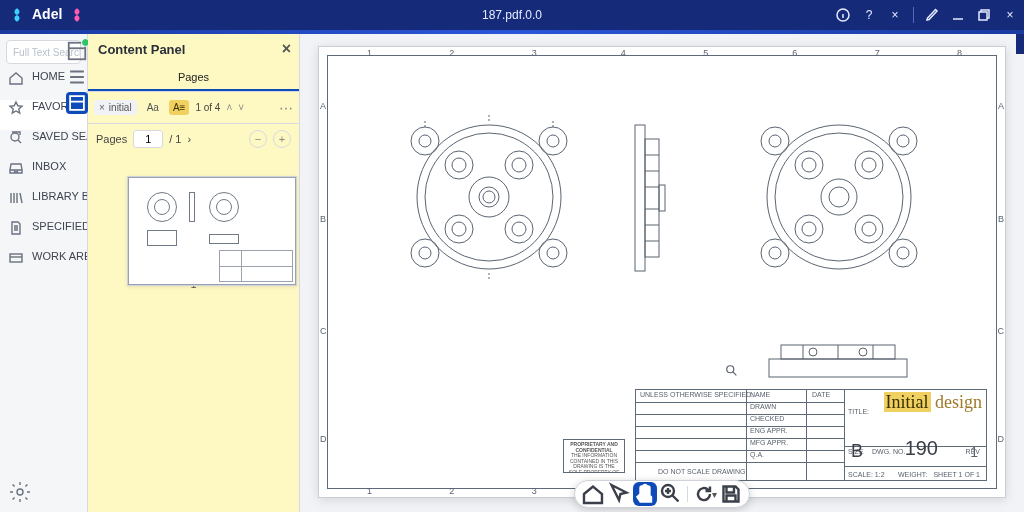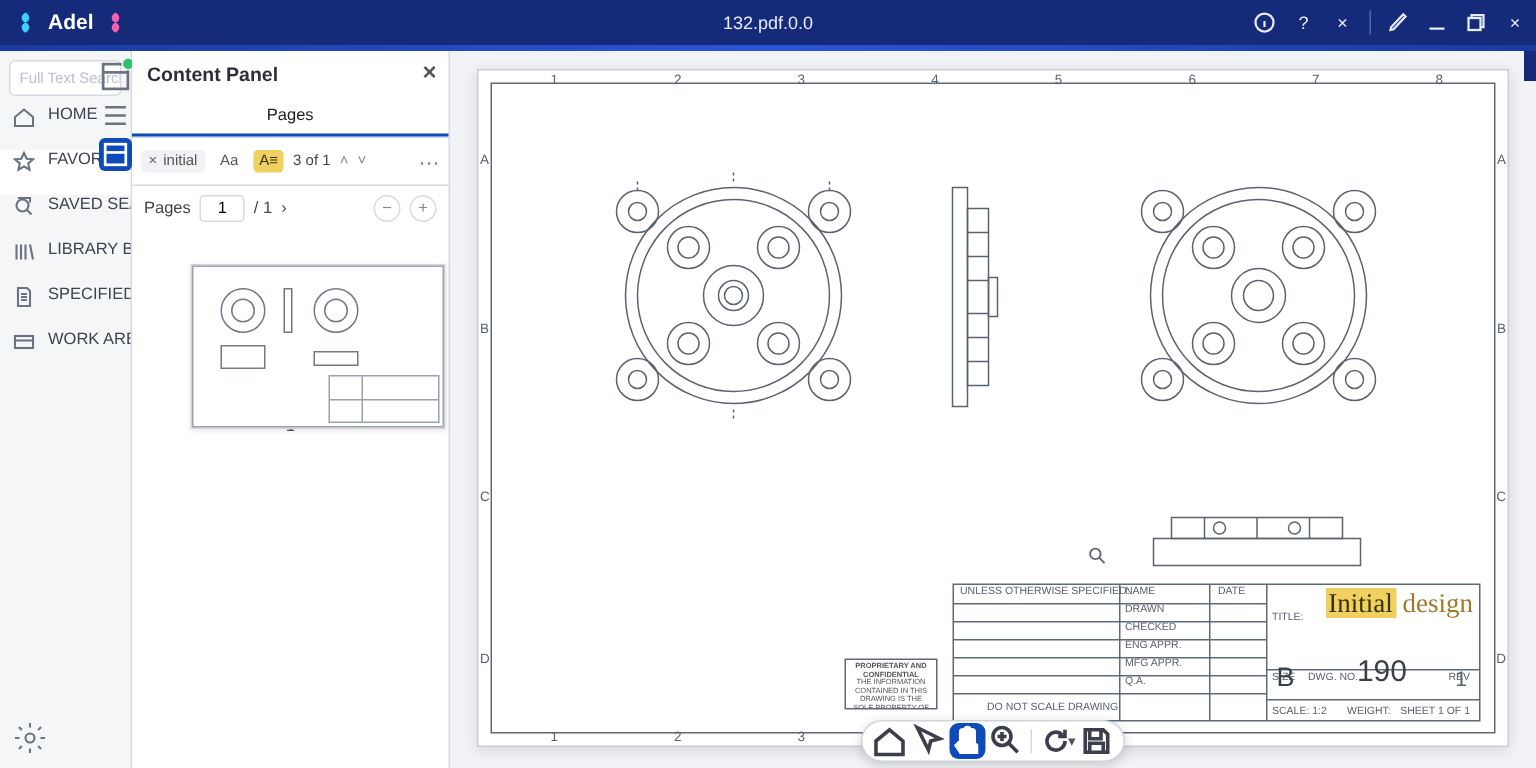--- a/index.html
+++ b/index.html
@@ -43,21 +43,21 @@
   .search{margin:6px;height:24px;border-radius:4px;background:#fff;border:1px solid var(--border);color:#b8c1cc;font-size:10px;display:flex;align-items:center;padding:0 6px;overflow:hidden;white-space:nowrap}
   .rail-item{display:flex;gap:8px;height:30px;padding:0 8px;font-size:11px;color:#3d4350;cursor:pointer;white-space:nowrap;overflow:hidden}
   .rail-item.sel{background:#fff}
   .rail-icon{width:16px;height:16px;flex:0 0 16px}
   .rail-icon svg{stroke:#6b7280;fill:none;stroke-width:1.4}
   .rail .spacer{flex:1}
   .rail-gear{width:24px;height:24px;margin:8px;cursor:pointer}
   .rail-gear svg{stroke:#6b7280;fill:none;stroke-width:1.4}
 
   
-  .cpanel{width:212px;background:#ffffff;border-right:1px solid var(--border);display:flex;flex-direction:column;position:relative}
+  .cpanel{width:212px;background:#fef9c3;border-right:1px solid var(--border);display:flex;flex-direction:column;position:relative}
   .cp-mini{position:absolute;left:-22px;top:0;width:22px;display:flex;flex-direction:column;gap:4px;padding-top:6px}
   .cp-mini .mb{width:22px;height:22px;border-radius:4px;display:flex;align-items:center;justify-content:center}
   .cp-mini .mb svg{stroke:#6b7280;fill:none;stroke-width:1.3}
   .cp-mini .mb.active{background:var(--accent)}
   .cp-mini .mb.active svg{stroke:#fff}
   .cp-mini .badge{position:relative}
   .cp-mini .badge::after{content:"";position:absolute;top:-2px;right:-2px;width:7px;height:7px;border-radius:50%;background:#2fc46a;border:1px solid #fff}
   .cp-head{display:flex;align-items:center;height:30px;padding:0 8px 0 10px;font-size:13px;font-weight:600;color:#2a2f3a}
   .cp-close{margin-left:auto;color:#555;cursor:pointer;font-size:16px;line-height:1}
   .cp-tabs{display:flex;height:28px;border-bottom:1px solid var(--border)}
@@ -129,21 +129,21 @@
 <div class="titlebar">
   <div class="tb-left">
     <svg class="logo-b blue" viewBox="0 0 24 24">
         <path d="M12 3c4 2 5 7 0 9-5-2-4-7 0-9zm0 9c5 2 4 7 0 9-4-2-5-7 0-9z"></path>
       </svg>
     <span class="app-name">Adel</span>
     <svg class="logo-b pink" viewBox="0 0 24 24">
         <path d="M12 3c4 2 5 7 0 9-5-2-4-7 0-9zm0 9c5 2 4 7 0 9-4-2-5-7 0-9z"></path>
       </svg>
   </div>
-  <div class="tb-title">132.pdf.0.0</div>
+  <div class="tb-title">187.pdf.0.0</div>
   <div class="tb-right">
     <span class="tb-btn">
         <svg viewBox="0 0 16 16">
           <circle cx="8" cy="8" r="6"></circle>
           <path d="M8 5v0M8 7v4"></path>
         </svg>
       </span>
     <span class="tb-btn">?</span>
     <span class="tb-btn">×</span>
     <span class="tb-sep"></span>
@@ -186,20 +186,26 @@
     </div>
     <div class="rail-item">
       <span class="rail-icon"><svg viewBox="0 0 16 16">
             <circle cx="7" cy="7" r="4"></circle>
             <path d="M10 10l3 3M4 2h8v3"></path>
           </svg></span>
       <span>SAVED SEARCH</span>
     </div>
     <div class="rail-item">
       <span class="rail-icon"><svg viewBox="0 0 16 16">
+            <path d="M2 10h4l1 2h2l1-2h4v3H2zM3 4h10l1 6H2z"></path>
+          </svg></span>
+      <span>INBOX</span>
+    </div>
+    <div class="rail-item">
+      <span class="rail-icon"><svg viewBox="0 0 16 16">
             <path d="M3 3v10M6 3v10M9 3v10M12 3l2 10"></path>
           </svg></span>
       <span>LIBRARY BROWSE</span>
     </div>
     <div class="rail-item">
       <span class="rail-icon"><svg viewBox="0 0 16 16">
             <path d="M4 2h6l2 2v10H4z M6 6h4M6 8h4M6 10h4"></path>
           </svg></span>
       <span>SPECIFIED</span>
     </div>
@@ -247,21 +253,21 @@
     <div class="cp-tabs">
       <div class="cp-tab sel">Pages</div>
     </div>
     <div class="cp-search">
       <span class="chip">
           <span class="x">×</span>
           <span>initial</span>
         </span>
       <span class="aa">Aa</span>
       <span class="aa hl">A≡</span>
-      <span class="count">3 of 1</span>
+      <span class="count">1 of 4</span>
       <span class="cp-chev">˄</span>
       <span class="cp-chev">˅</span>
       <span class="more">⋯</span>
     </div>
     <div class="cp-nav">
       <span>Pages</span>
       <input class="pg-input" value="1" style="">
       <span>/ 1</span>
       <span>›</span>
       <div class="nav-right">

